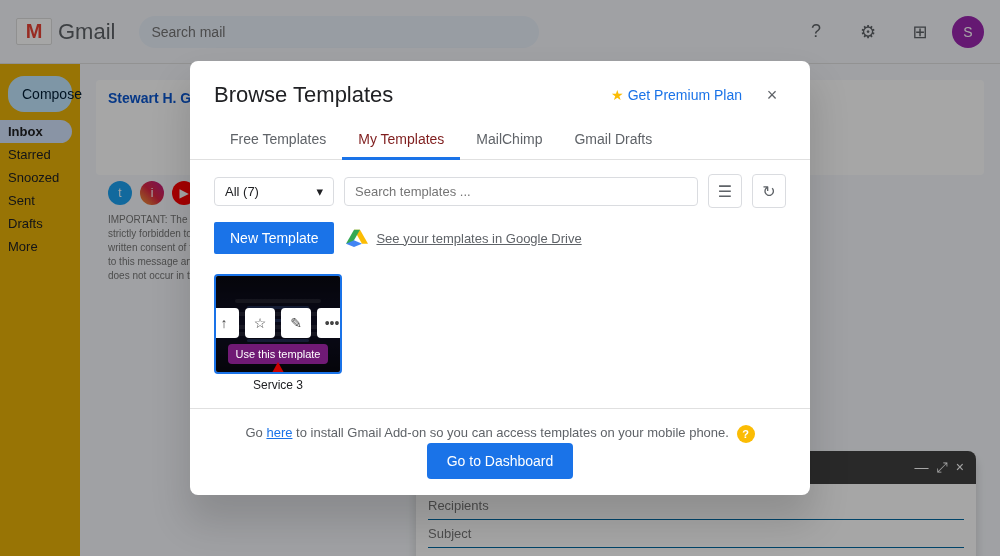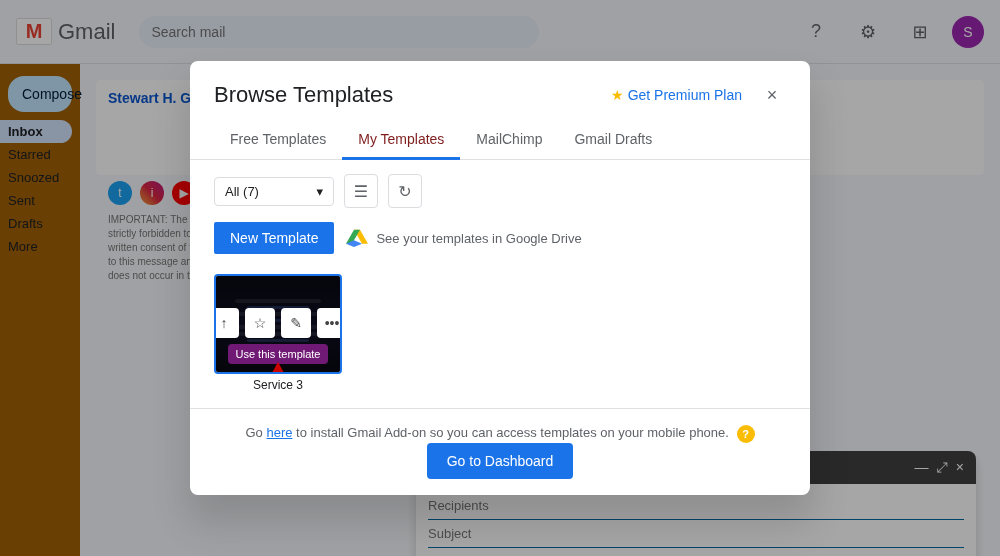--- a/index.html
+++ b/index.html
@@ -63,21 +63,21 @@
       font-size: 18px;
     }
 
     .gmail-main {
       display: flex;
       height: calc(100% - 64px);
     }
 
     .gmail-sidebar {
       width: 80px;
-      background: #a16207;
+      background: #eab308;
       padding-top: 12px;
       flex-shrink: 0;
     }
 
     .sidebar-compose {
       background: #c2e7ff;
       border-radius: 16px;
       padding: 10px 14px;
       font-size: 14px;
       font-weight: 500;
@@ -295,20 +295,21 @@
       font-weight: 500;
       cursor: pointer;
     }
 
     .google-drive-hint {
       display: flex;
       align-items: center;
       gap: 8px;
       font-size: 13px;
       color: #5f6368;
+      text-decoration: underline;
     }
 
     
     .template-grid {
       padding: 8px 24px;
       display: flex;
       gap: 16px;
       flex-wrap: wrap;
     }
 
@@ -564,20 +565,21 @@
       <div class="tab active">My Templates</div>
       <div class="tab">MailChimp</div>
       <div class="tab">Gmail Drafts</div>
     </div>
 
     <div class="modal-controls">
       <div class="select-dropdown">
         <span>All (7)</span>
         <span style="margin-left:auto;">▾</span>
       </div>
+      <input type="text" class="search-input" placeholder="Search templates ..." style="">
       <div class="icon-btn">
         <span>☰</span>
       </div>
       <div class="icon-btn">
         <span>↻</span>
       </div>
     </div>
 
     <div class="template-actions">
       <button class="new-template-btn">New Template</button>

